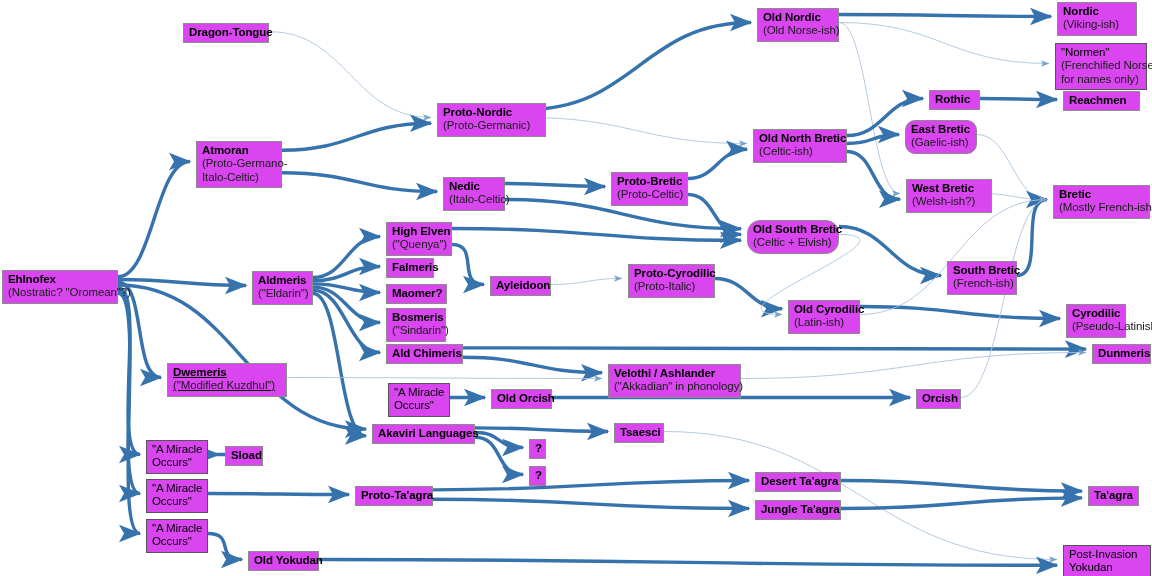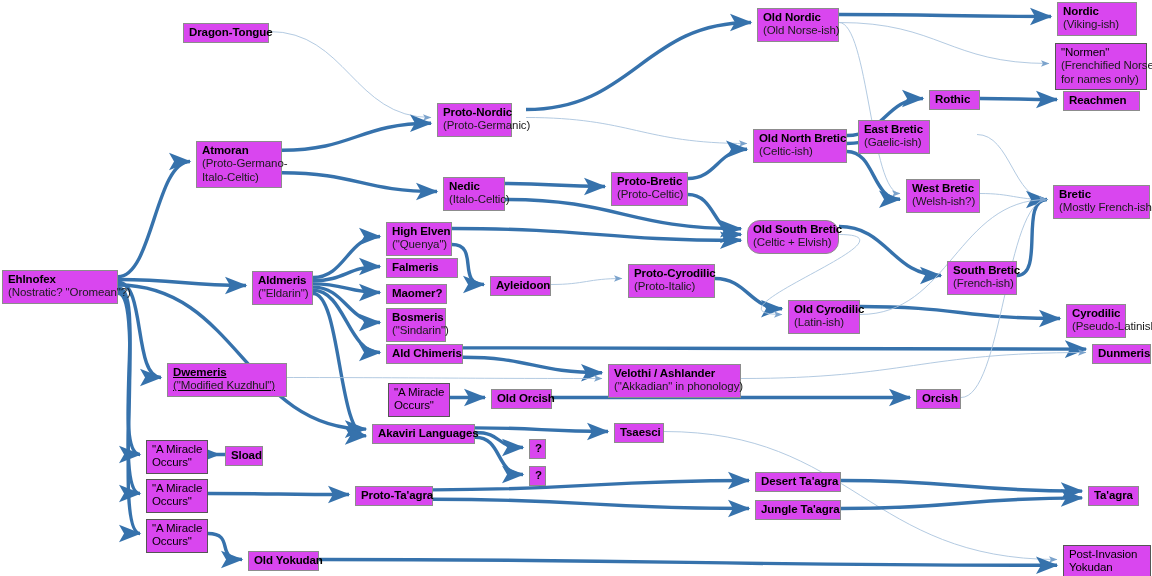--- a/index.html
+++ b/index.html
@@ -102,21 +102,21 @@
         <span class="t">Ehlnofex</span>
         <span class="s">(Nostratic? "Oromean"?)</span>
       </div>
       <div class="node" style="left: 183px; top: 23px; width: 86px; min-height: 17px;">
         <span class="t">Dragon-Tongue</span>
       </div>
       <div class="node" style="left: 196px; top: 141px; width: 86px; min-height: 41px;">
         <span class="t">Atmoran</span>
         <span class="s">(Proto-Germano-<br>Italo-Celtic)</span>
       </div>
-      <div class="node" style="left: 437px; top: 103px; width: 75px; min-height: 29px;">
+      <div class="node" style="left: 437px; top: 103px; width: 109px; min-height: 29px;">
         <span class="t">Proto-Nordic</span>
         <span class="s">(Proto-Germanic)</span>
       </div>
       <div class="node" style="left: 443px; top: 177px; width: 62px; min-height: 29px;">
         <span class="t">Nedic</span>
         <span class="s">(Italo-Celtic)</span>
       </div>
       <div class="node" style="left: 757px; top: 8px; width: 82px; min-height: 29px;">
         <span class="t">Old Nordic</span>
         <span class="s">(Old Norse-ish)</span>
@@ -133,40 +133,40 @@
         <span class="t">Nordic</span>
         <span class="s">(Viking-ish)</span>
       </div>
       <div class="node plain dark" style="left: 1055px; top: 43px; width: 92px; min-height: 41px;">
         <span class="t">"Normen"</span>
         <span class="s">(Frenchified Norse,<br>for names only)</span>
       </div>
       <div class="node" style="left: 929px; top: 90px; width: 51px; min-height: 17px;">
         <span class="t">Rothic</span>
       </div>
-      <div class="node" style="left: 858px; top: 120px; width: 72px; min-height: 29px;">
+      <div class="node" style="left: 905px; top: 120px; width: 72px; min-height: 29px; border-radius: 10px;">
         <span class="t">East Bretic</span>
         <span class="s">(Gaelic-ish)</span>
       </div>
-      <div class="node" style="left: 906px; top: 179px; width: 74px; min-height: 29px;">
+      <div class="node" style="left: 906px; top: 179px; width: 86px; min-height: 29px;">
         <span class="t">West Bretic</span>
         <span class="s">(Welsh-ish?)</span>
       </div>
       <div class="node" style="left: 1063px; top: 91px; width: 77px; min-height: 17px;">
         <span class="t">Reachmen</span>
       </div>
       <div class="node" style="left: 1053px; top: 185px; width: 97px; min-height: 29px;">
         <span class="t">Bretic</span>
         <span class="s">(Mostly French-ish)</span>
       </div>
       <div class="node" style="left: 386px; top: 222px; width: 66px; min-height: 29px;">
         <span class="t">High Elven</span>
         <span class="s">("Quenya")</span>
       </div>
-      <div class="node" style="left: 386px; top: 258px; width: 72px; min-height: 17px;">
+      <div class="node" style="left: 386px; top: 258px; width: 48px; min-height: 17px;">
         <span class="t">Falmeris</span>
       </div>
       <div class="node" style="left: 386px; top: 284px; width: 61px; min-height: 17px;">
         <span class="t">Maomer?</span>
       </div>
       <div class="node" style="left: 386px; top: 308px; width: 60px; min-height: 29px;">
         <span class="t">Bosmeris</span>
         <span class="s">("Sindarin")</span>
       </div>
       <div class="node" style="left: 252px; top: 271px; width: 61px; min-height: 29px;">

